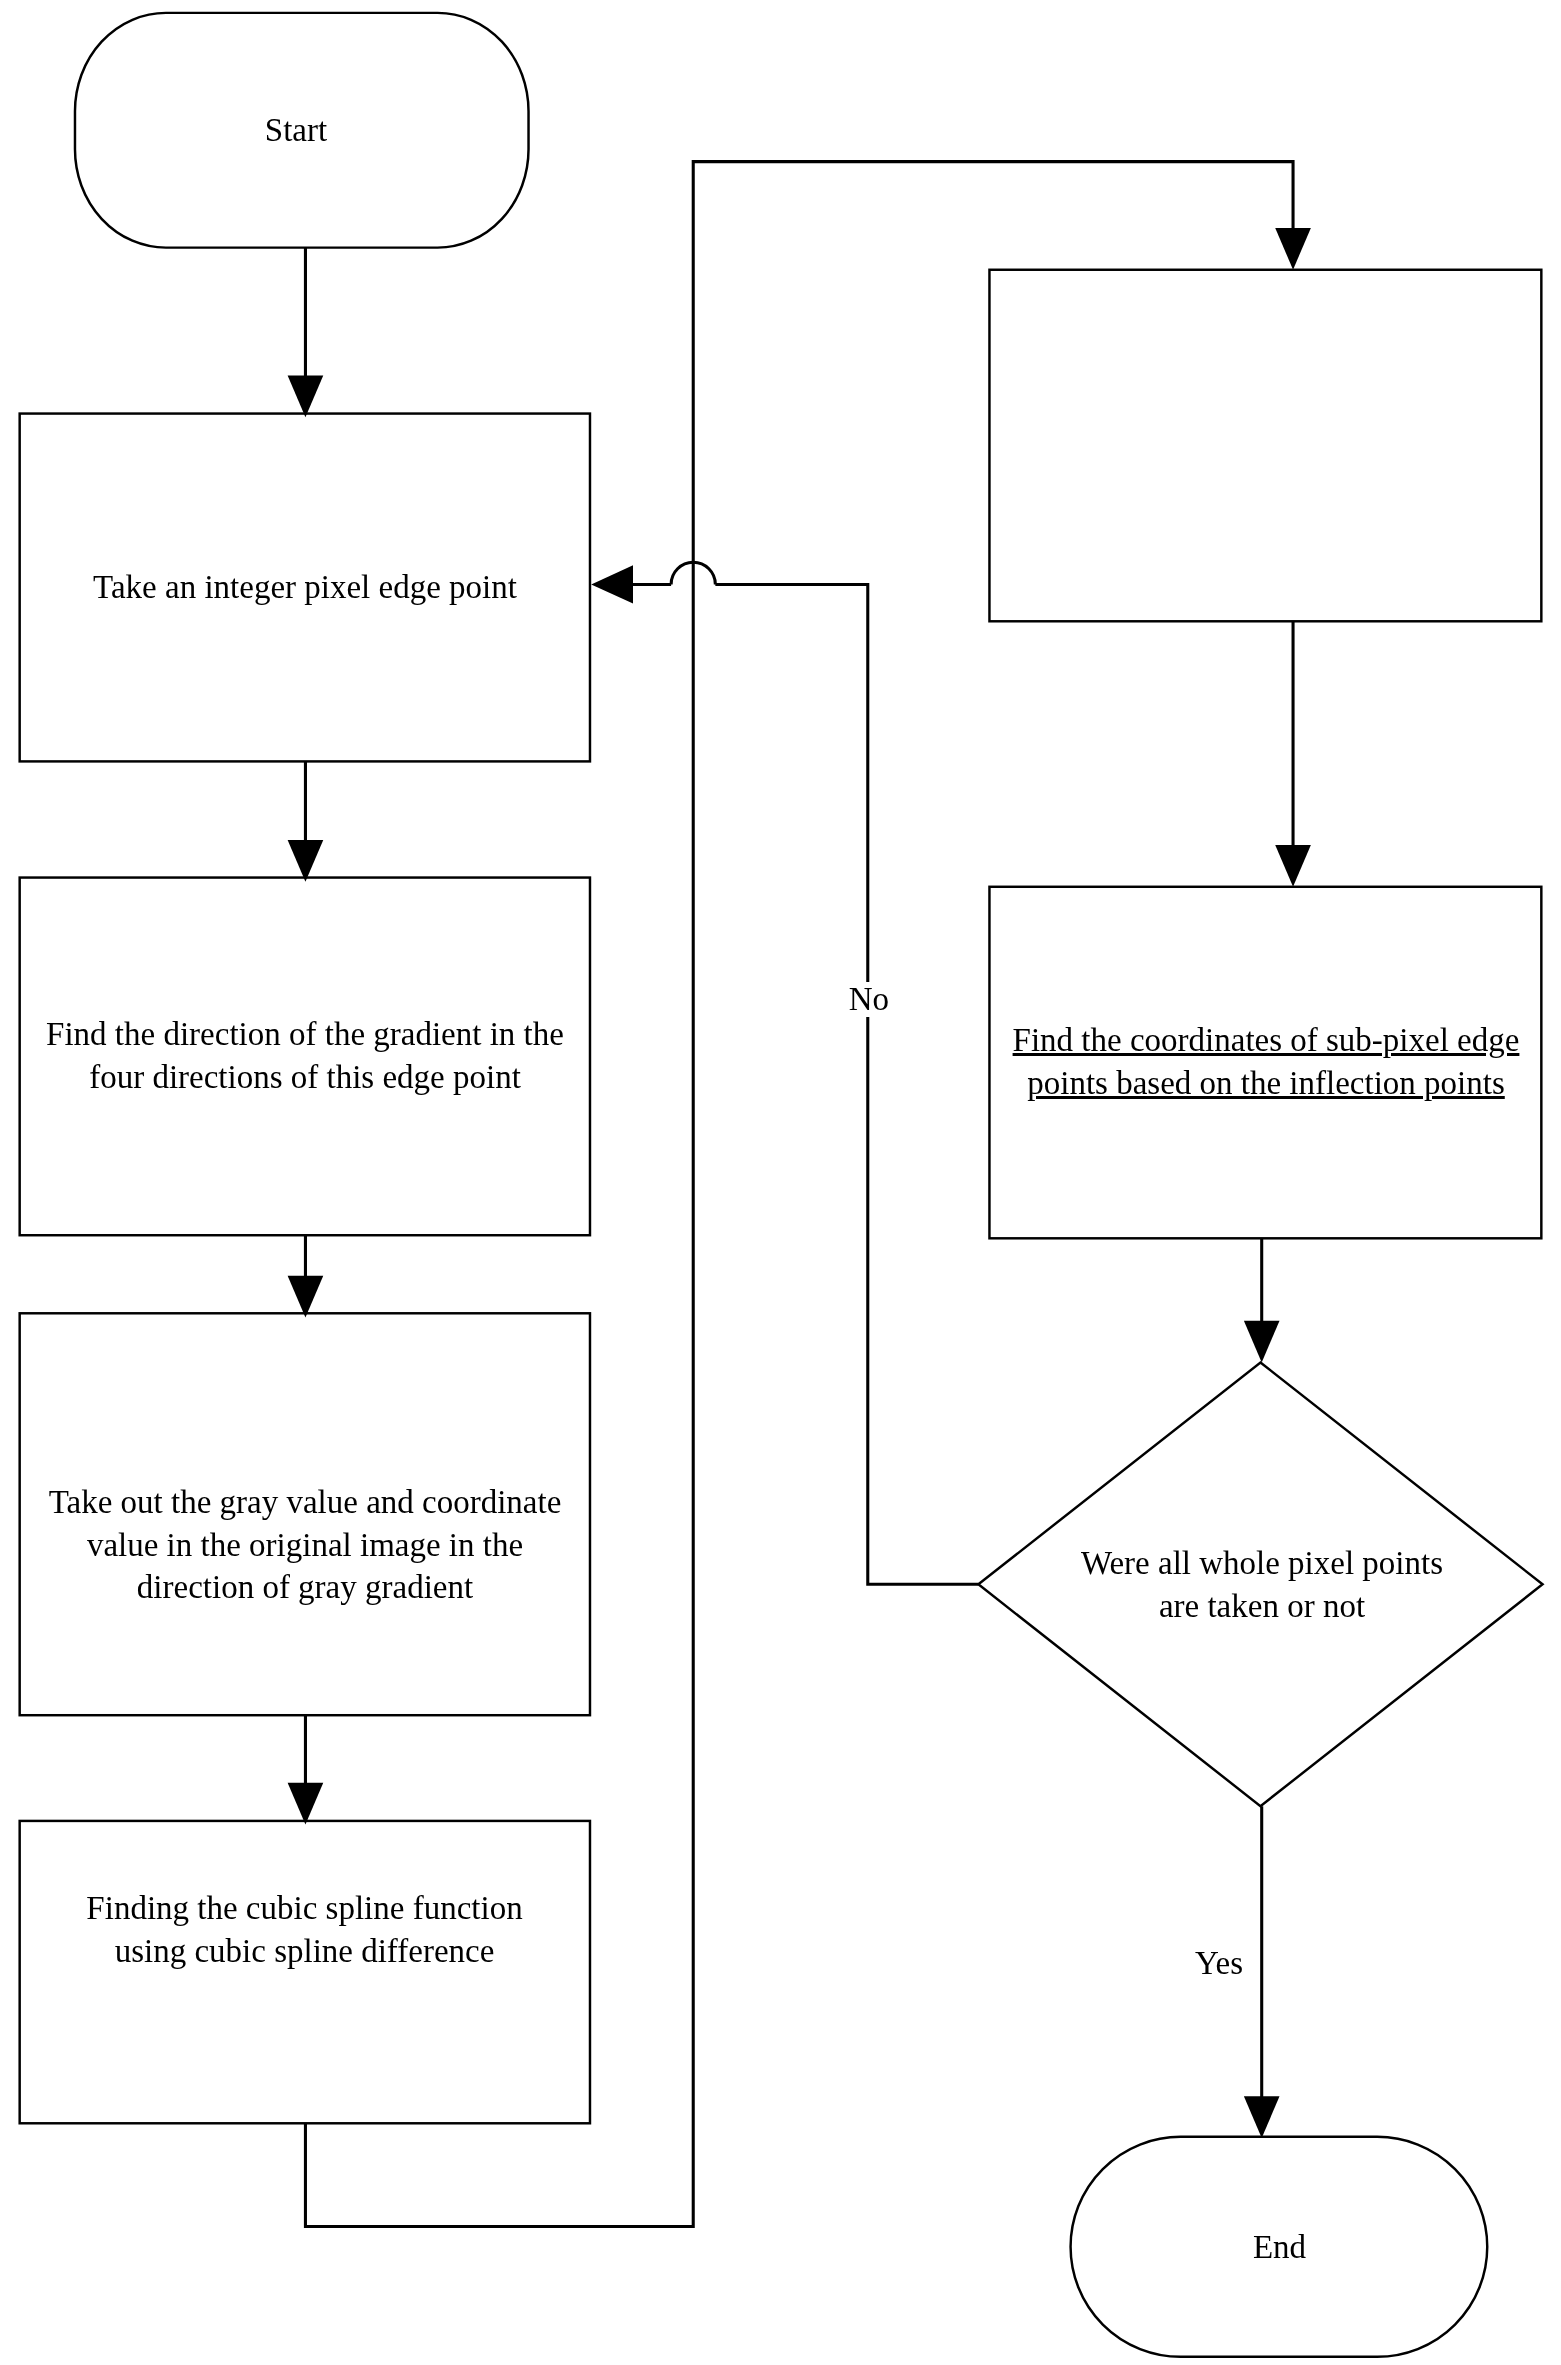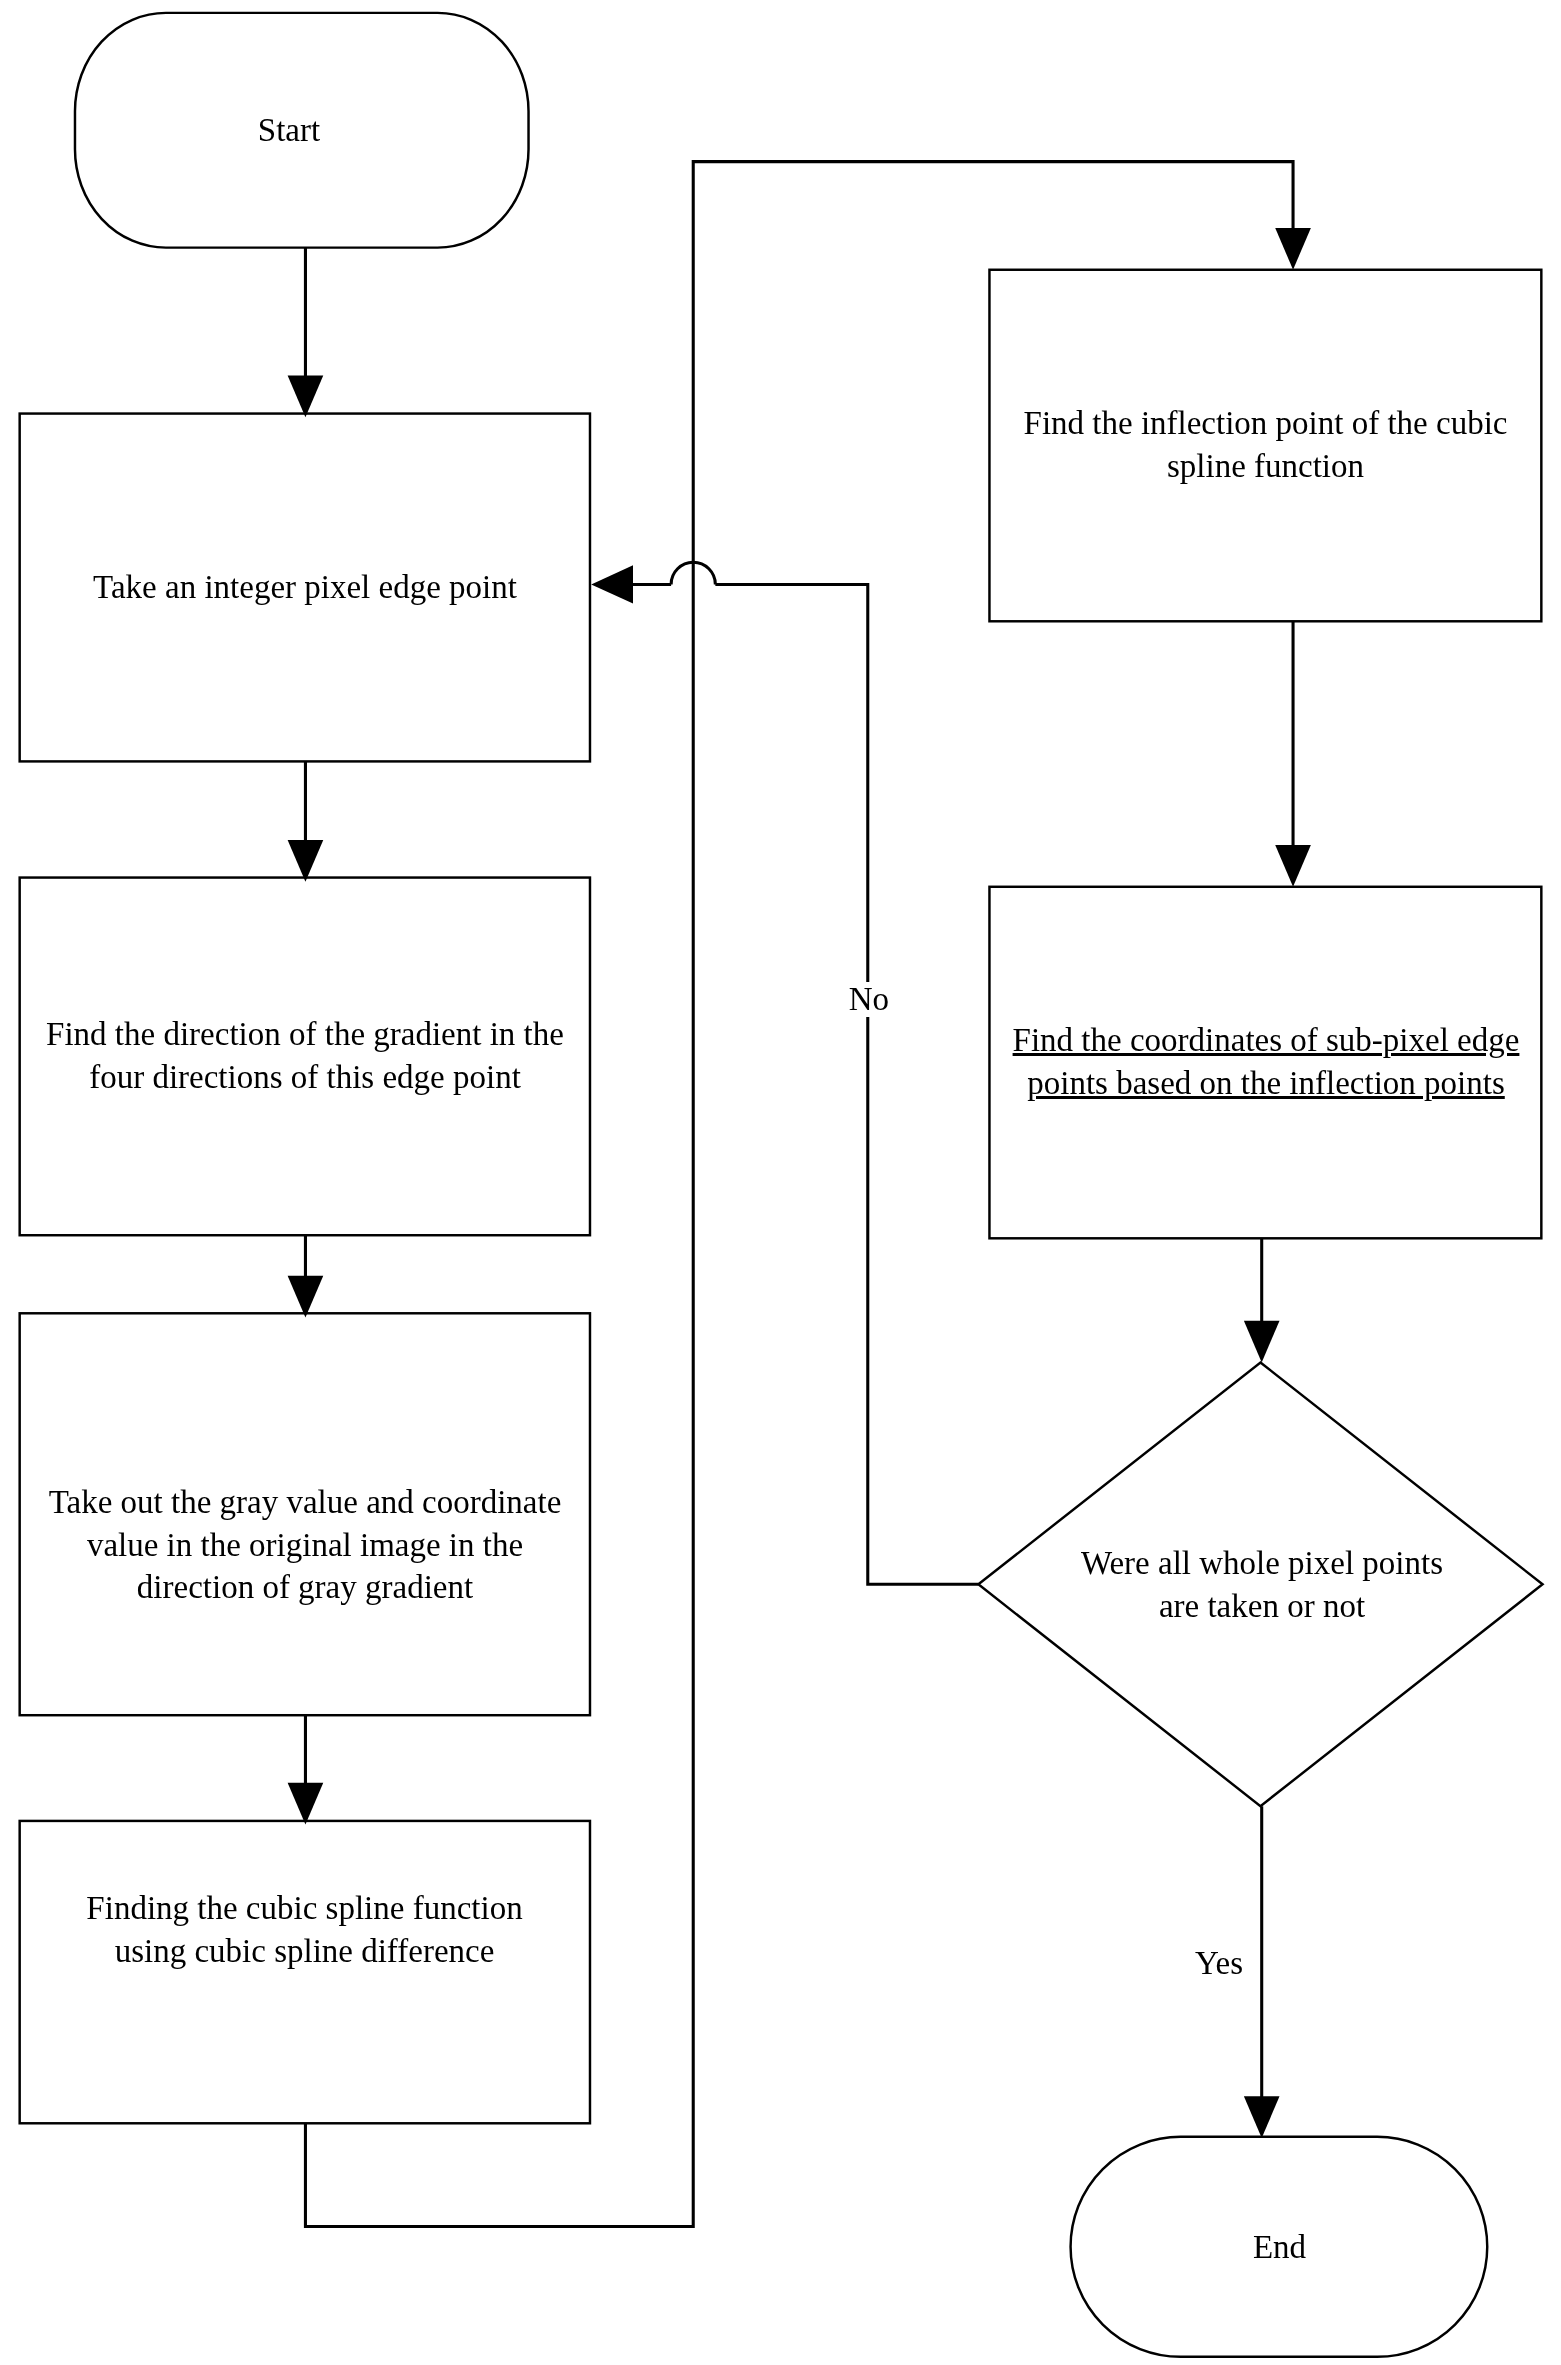--- a/index.html
+++ b/index.html
@@ -112,43 +112,40 @@
 
     <path class="conn" d="M 1164 950 A 36 36 0 0 0 1092 950"></path>
     <path class="conn" d="M 1092 950 L 1000 950"></path>
     <polygon class="arrowhead" points="962,950 1030,919 1030,981"></polygon>
 
     <path class="conn" d="M 2053 2938 L 2053 3440"></path>
     <polygon class="arrowhead" points="2053,3478 2024,3410 2082,3410"></polygon>
 
   </svg>
 
-  <div class="node-text" style="left:62px; top:12.3px; width:454px; height:236px;">
+  <div class="node-text" style="left:69px; top:12.3px; width:454px; height:236px;">
     <span>Start</span>
   </div>
 
   <div class="node-text" style="left:38px; top:413px; width:534px; height:349px; padding:0 21px;">
     <span>Take an integer pixel edge point</span>
   </div>
 
   <div class="node-text" style="left:26px; top:877px; width:558px; height:358px; padding:0 6.1px;">
     <span>Find the direction of the gradient in the four directions of this edge point</span>
   </div>
 
   <div class="node-text" style="left:38px; top:1313px; width:534px; height:464px; padding:0 8.6px;">
     <span>Take out the gray value and coordinate value in the original image in the direction of gray gradient</span>
   </div>
 
   <div class="node-text" style="left:44px; top:1772px; width:521px; height:316px; padding:0 9.8px;">
     <span>Finding the cubic spline function using cubic spline difference</span>
   </div>
 
-  <div class="node-text" style="left:1003px; top:269px; width:525px; height:352px; padding:0 12.3px;">
-    <span>Find the inflection point of the cubic spline function</span>
-  </div>
 
   <div class="node-text" style="left:1000px; top:886px; width:532px; height:352px; padding:0 7.4px;text-decoration:underline;">
     <span>Find the coordinates of sub-pixel edge points based on the inflection points</span>
   </div>
 
   <div class="node-text" style="left:1064px; top:1488px; width:396px; height:193px;">
     <span>Were all whole pixel points are taken or not</span>
   </div>
 
   <div class="node-text" style="left:1071px; top:2137px; width:417px; height:220px;">

